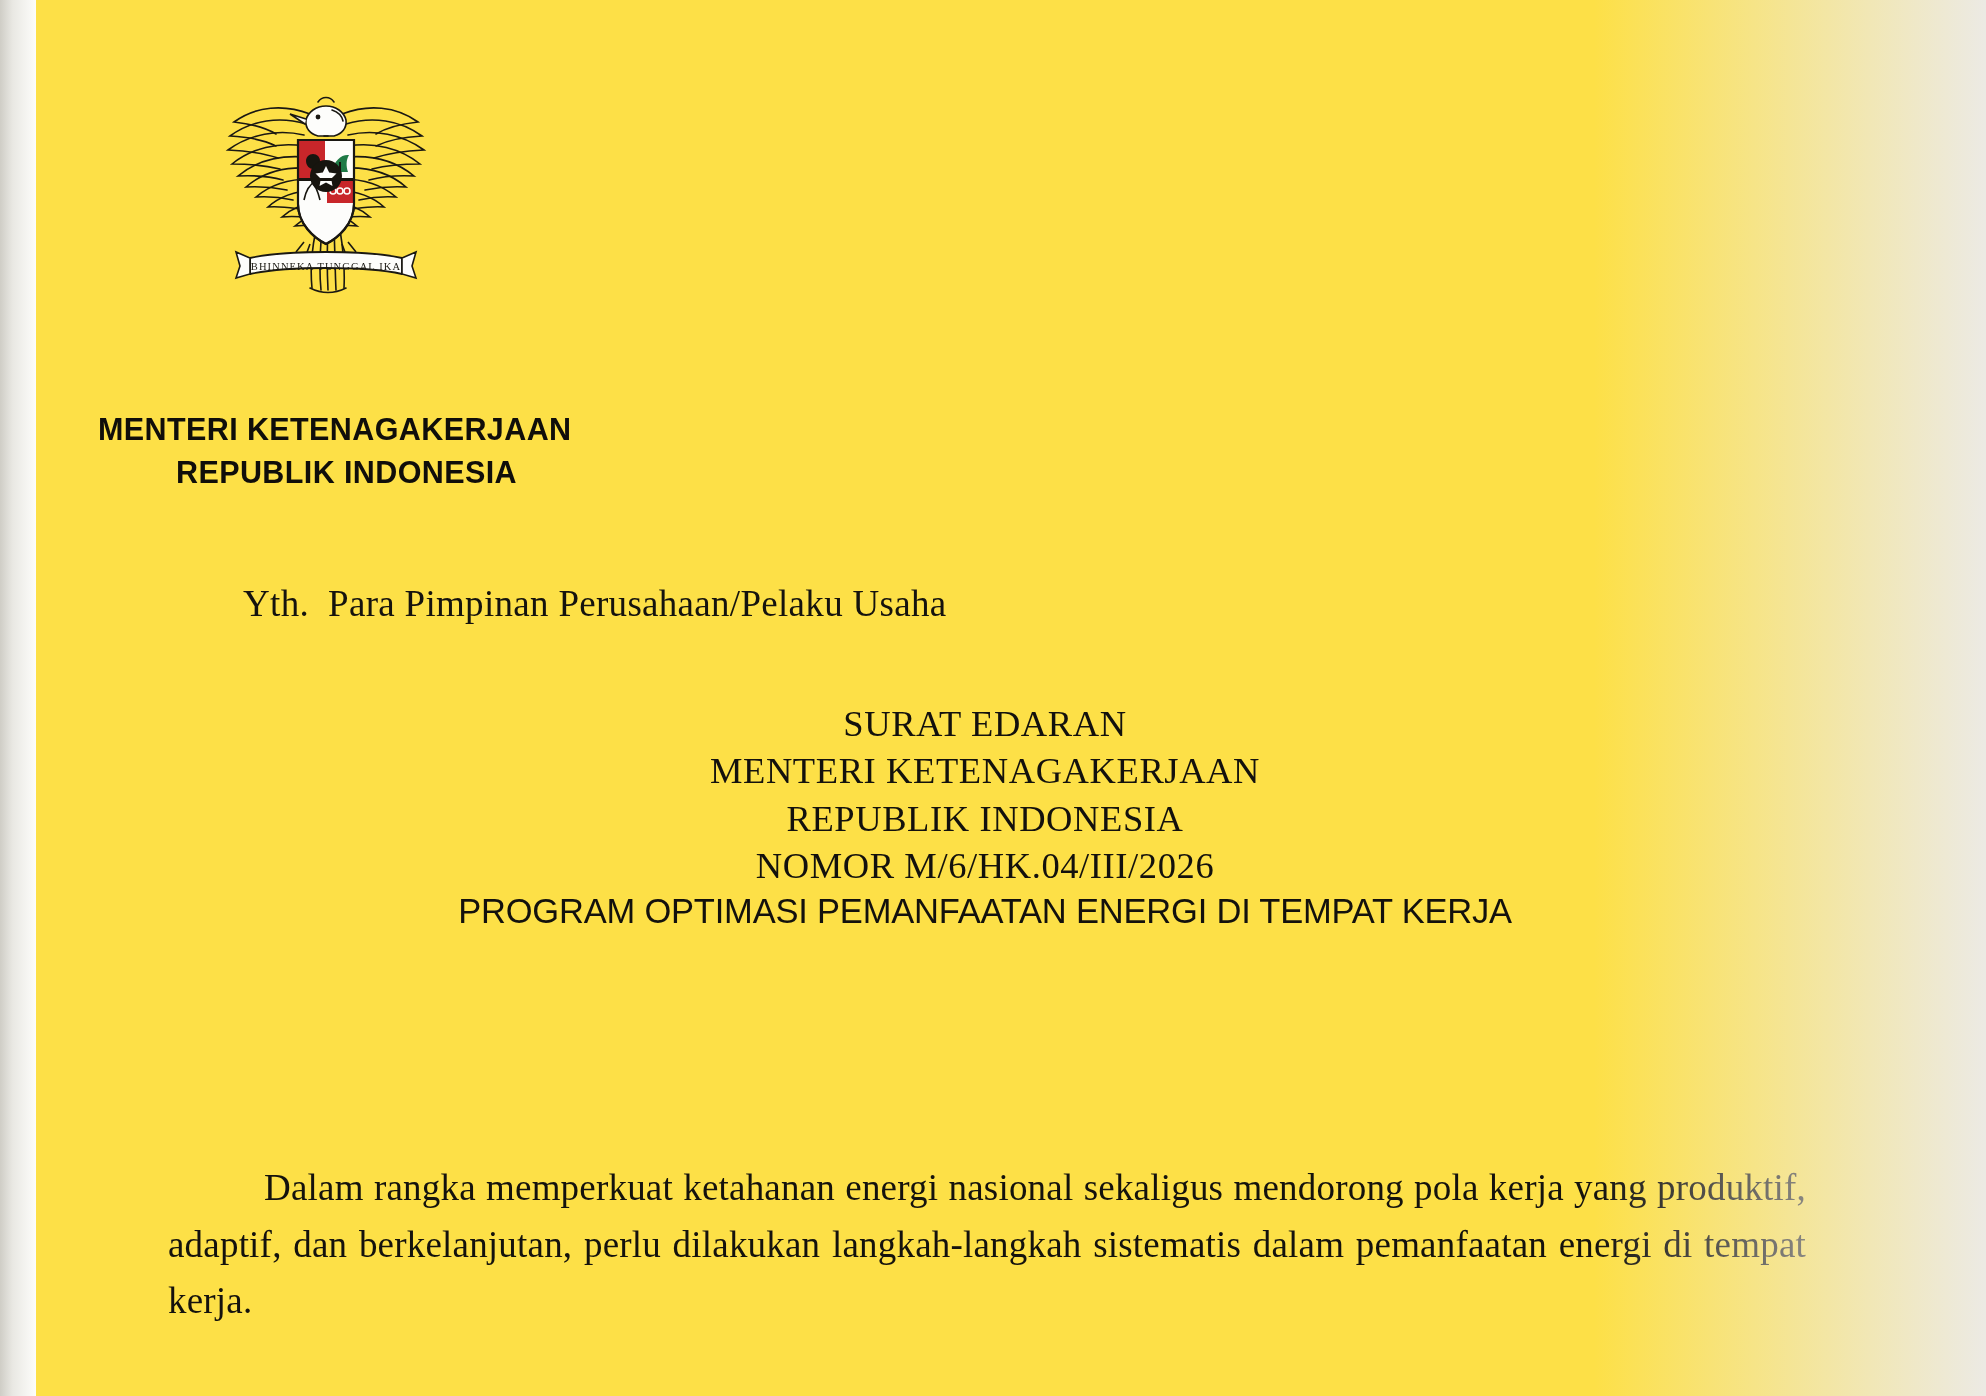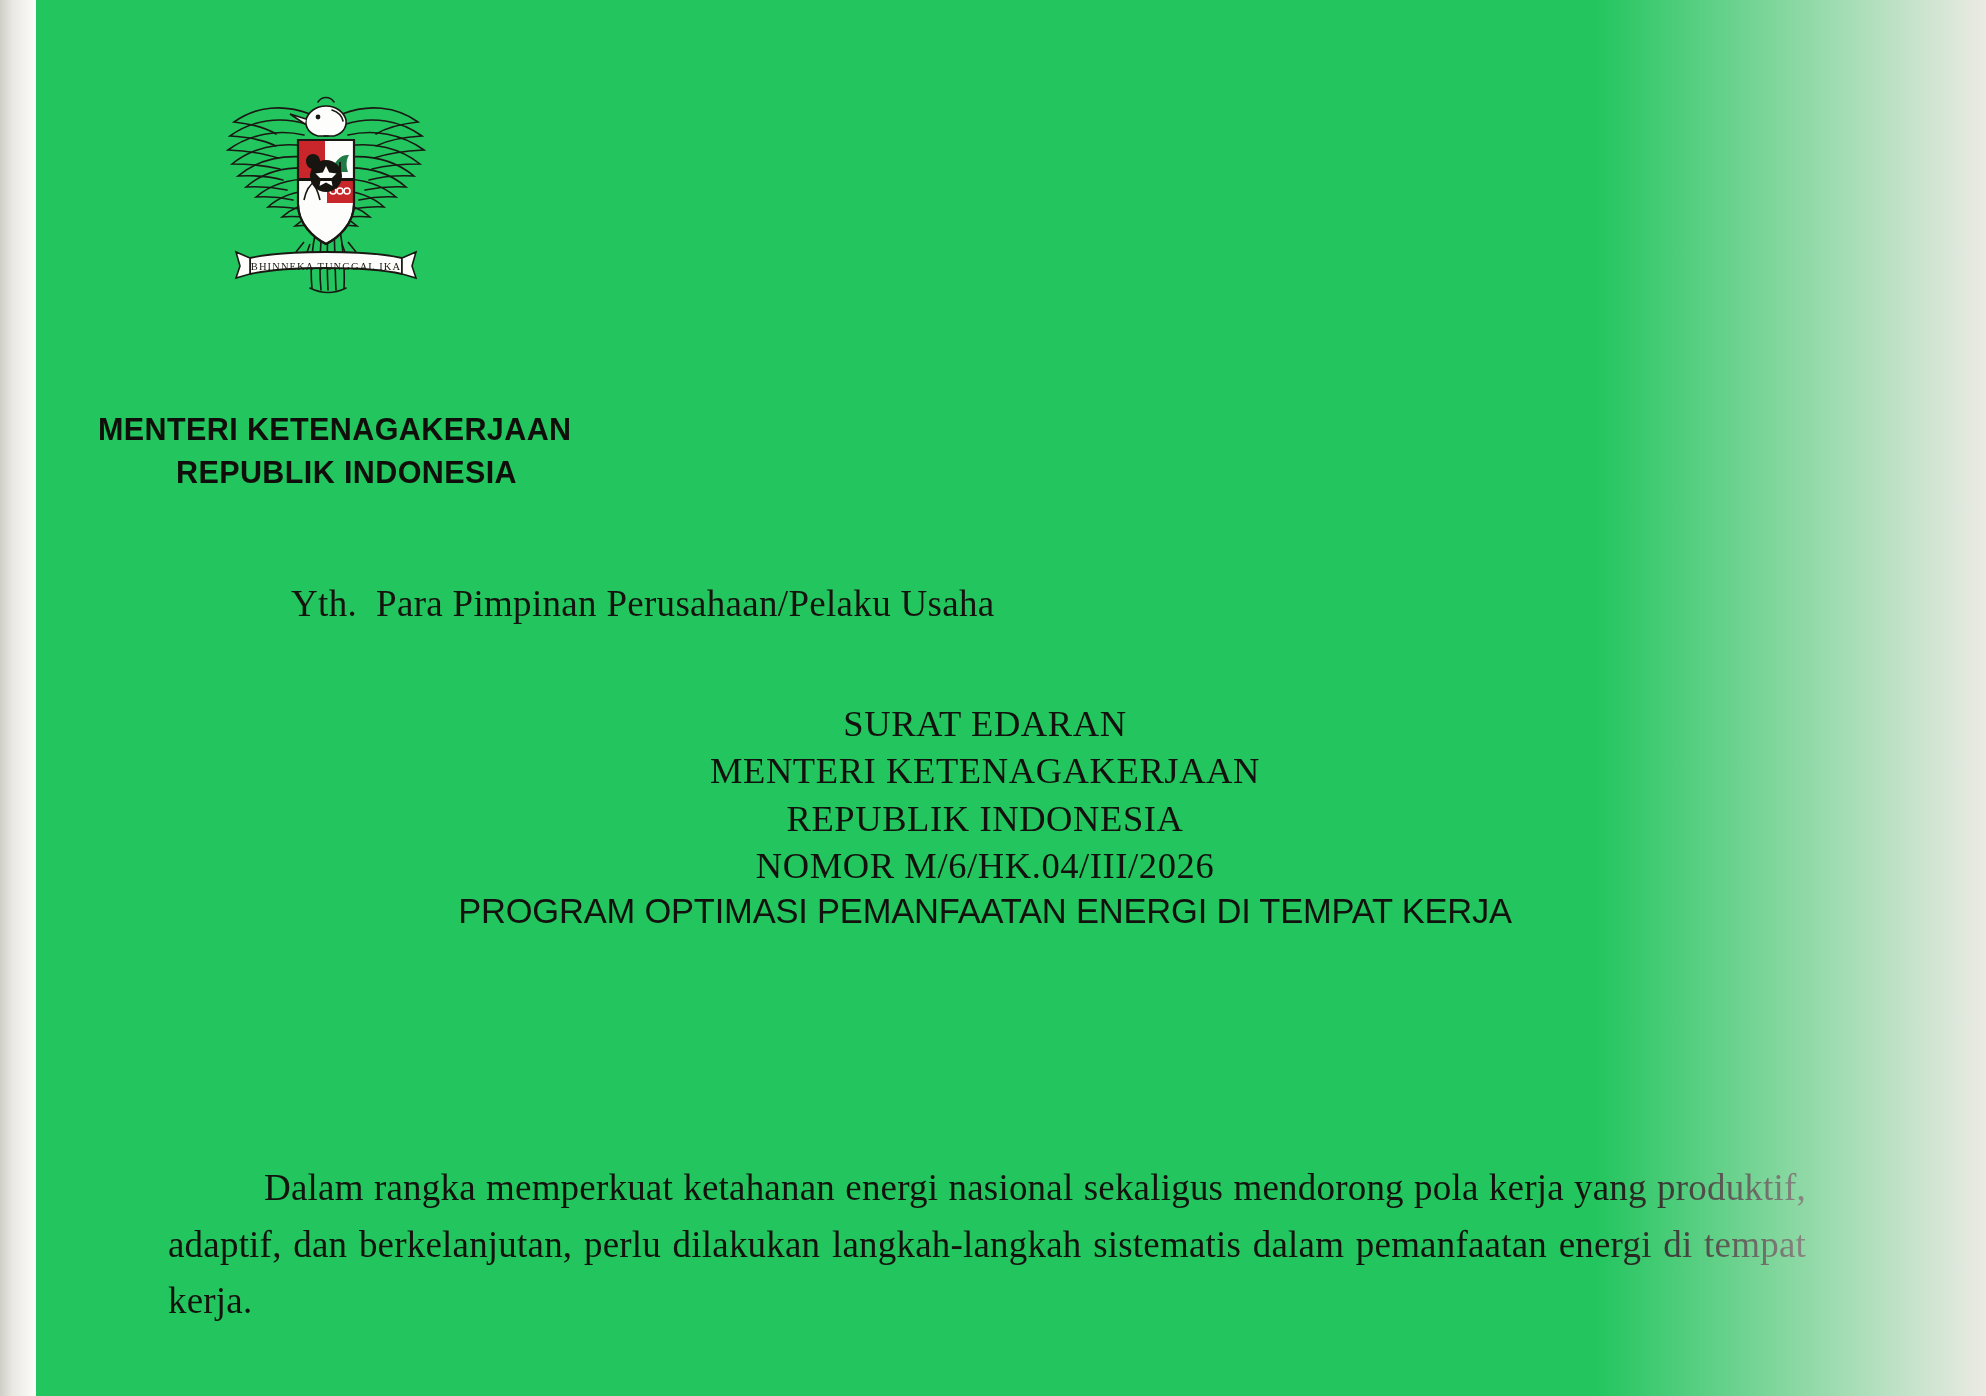--- a/index.html
+++ b/index.html
@@ -12,21 +12,21 @@
     height: 1396px;
     overflow: hidden;
     font-family: "Liberation Serif", serif;
     color: #16140f;
   }
 
   #page {
     position: relative;
     width: 1986px;
     height: 1396px;
-    background: #22c55e;
+    background: #fde047;
   }
 
   
   #page::before {
     content: "";
     position: absolute;
     left: 0; top: 0; bottom: 0;
     width: 36px;
     background: linear-gradient(to right, #cfcdc6 0%, #e9e8e3 35%, #fdfdfb 100%);
     pointer-events: none;
@@ -76,21 +76,20 @@
   
   .addressee {
     position: absolute;
     left: 168px;
     top: 522px;
     width: 1200px;
     font-size: 37px;
     line-height: 1.48;
     letter-spacing: 0.3px;
     color: #15130e;
-    margin-left: 48px;
   }
   .addressee .yth-row {
     white-space: pre;
   }
 
   
   .title-block {
     position: absolute;
     left: 140px;
     top: 700px;

